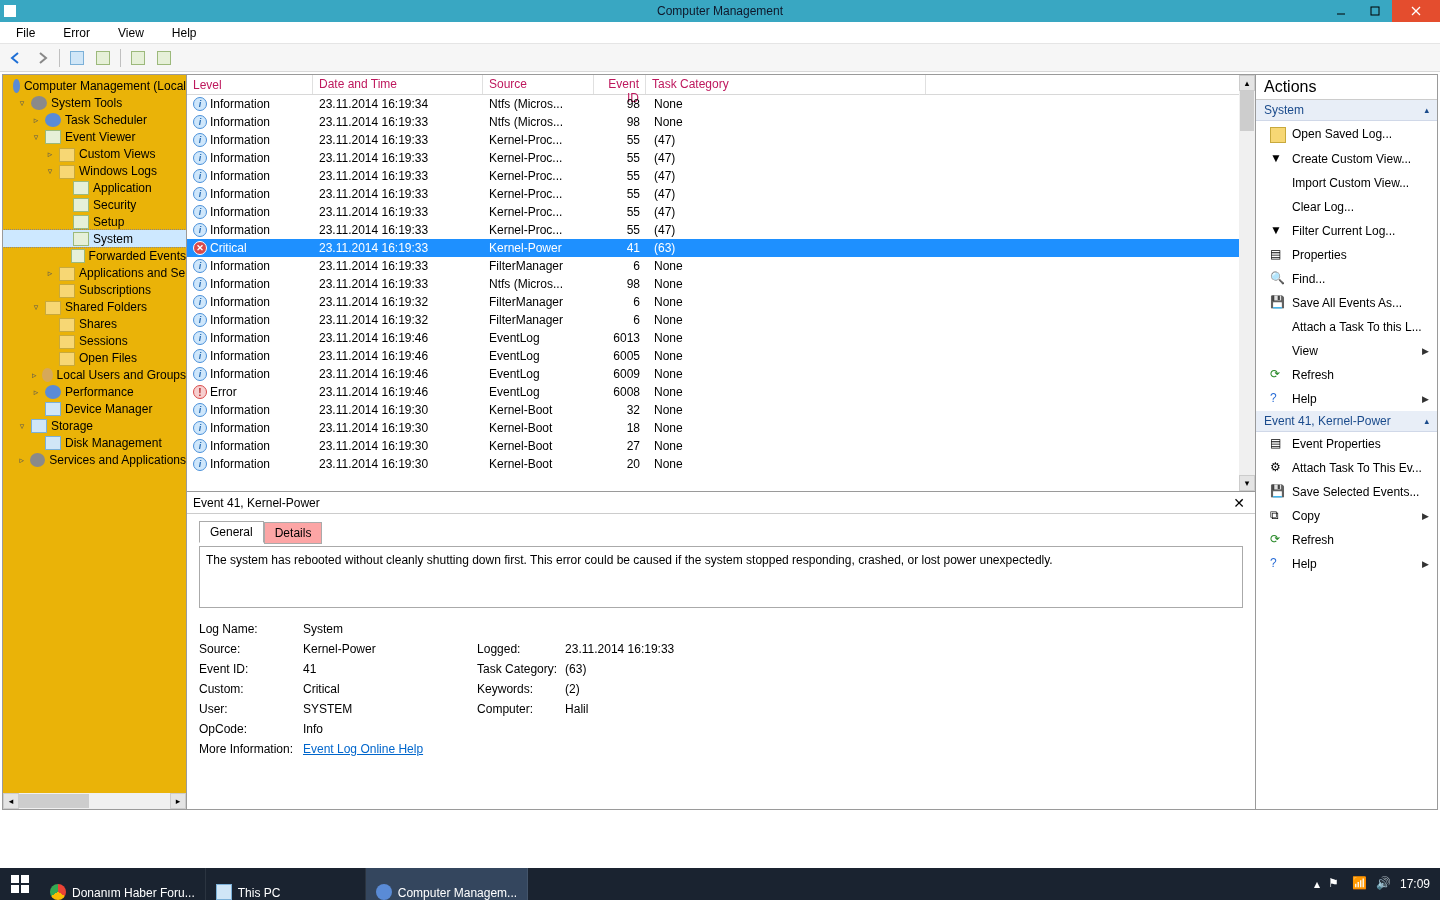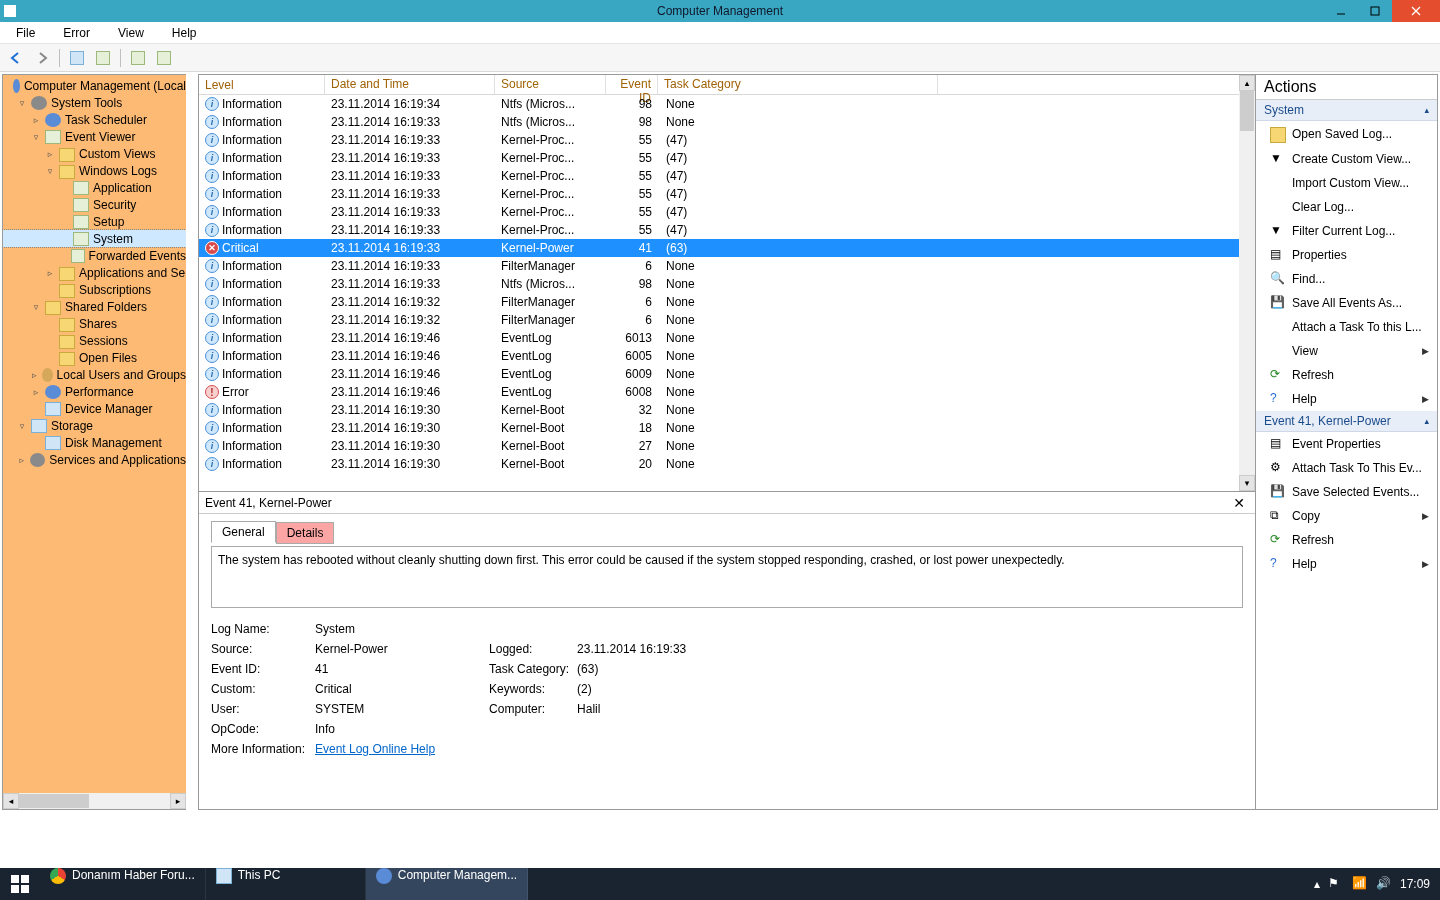--- a/index.html
+++ b/index.html
@@ -20,39 +20,39 @@
 .menubar { height: 22px; display: flex; align-items: center; padding: 0 6px; background: #fff; gap: 8px; border-bottom: 1px solid #e5e5e5; }
 .menubar .menu { padding: 2px 10px; }
 
 
 .toolbar { height: 28px; background: #f6f6f6; display: flex; align-items: center; padding: 0 4px; gap: 2px; border-bottom: 1px solid #d8d8d8; }
 .toolbar .tb { width: 24px; height: 22px; display: flex; align-items: center; justify-content: center; border: 1px solid transparent; }
 .toolbar .sep { width: 1px; height: 18px; background: #c0c0c0; margin: 0 3px; }
 
 
 .content { display: flex; height: 740px; }
-.tree-pane { width: 184px; border: 1px solid #9a9a9a; border-right: none; margin: 2px 12px 2px 2px; overflow-x: auto; overflow-y: hidden; position: relative; background: #fdba74; }
+.tree-pane { width: 184px; border: 1px solid #9a9a9a; border-right: none; margin: 2px 0 2px 2px; overflow-x: auto; overflow-y: hidden; position: relative; background: #eab308; }
 .tree { padding: 2px 0 18px 0; white-space: nowrap; }
 .tree .node { display: flex; align-items: center; height: 17px; gap: 4px; padding-left: 2px; cursor: default; }
 .tree .node.selected { background: #cde8ff; outline: 1px dotted #888; }
 .tree .tw { width: 10px; text-align: center; color: #555; font-size: 9px; }
 .tree .ic { width: 16px; height: 14px; display: inline-block; }
 .tree .lbl { color: #000; }
 .tree .i1 { padding-left: 14px; } .tree .i2 { padding-left: 28px; } .tree .i3 { padding-left: 42px; }
 .tree .i4 { padding-left: 56px; }
 .tree-scroll { position:absolute; bottom:0; left:0; right:0; height:16px; background:#f0f0f0; display:flex; align-items:center; }
 .tree-scroll .arr { width:16px; height:16px; background:#e4e4e4; border:1px solid #ccc; text-align:center; font-size:9px; line-height:14px; }
 .tree-scroll .track { flex:1; position:relative; height:16px; }
 .tree-scroll .thumb { position:absolute; left:0; width:70px; top:1px; bottom:1px; background:#cdcdcd; }
 
 .center-pane { flex: 1; display: flex; flex-direction: column; border: 1px solid #9a9a9a; margin: 2px 0; }
 .grid-wrap { flex: 1; display: flex; overflow: hidden; position: relative; }
 .grid { flex: 1; overflow: hidden; }
 .ghead { display: flex; height: 20px; background: #fff; border-bottom: 1px solid #d8d8d8; }
-.ghead .col { border-right: 1px solid #e0e0e0; padding: 2px 6px; color: #a16207; background:#fff; }
+.ghead .col { border-right: 1px solid #e0e0e0; padding: 2px 6px; color: #be185d; background:#fff; }
 .gbody { }
 .grow { display: flex; height: 18px; align-items: center; }
 .grow.selected { background: #1e90ff; color: #fff; }
 .gcell { padding: 0 6px; overflow: hidden; white-space: nowrap; text-overflow: ellipsis; }
 .c0 { width: 126px; display:flex; align-items:center; gap:3px; } .c1 { width: 170px; } .c2 { width: 111px; } .c3 { width: 52px; text-align:right; } .c4 { width: 280px; padding-left:8px; }
 .vscroll { width: 16px; background: #f0f0f0; position: relative; }
 .vscroll .arr { height: 16px; background: #e4e4e4; border: 1px solid #ccc; display:flex; align-items:center; justify-content:center; font-size:9px; }
 .vscroll .track { position: absolute; top:16px; bottom:16px; left:0; right:0; }
 .vscroll .thumb { position:absolute; top:0; height:40px; left:1px; right:1px; background:#cdcdcd; }
 .vscroll .arr.bot { position:absolute; bottom:0; left:0; right:0; }
@@ -76,21 +76,21 @@
 .actions-title { padding: 3px 8px; font-size:16px; border-bottom:1px solid #ccc; background:#fff; }
 .section-head { background: #e8eef7; padding: 3px 8px; color: #1a4b8c; font-size:12px; display:flex; align-items:center; border-bottom:1px solid #d0d8e8; }
 .section-head .caret { margin-left:auto; font-size:9px; }
 .action-item { display:flex; align-items:center; gap:6px; padding: 4px 8px 4px 14px; cursor:default; }
 .action-item .ic { width:16px; height:16px; display:inline-block; }
 .action-item .arrow { margin-left:auto; font-size:9px; color:#333; }
 
 
 .taskbar { position:absolute; bottom:0; left:0; right:0; height:32px; background:#1a2330; display:flex; align-items:stretch; color:#fff; }
 .taskbar .start { width:40px; display:flex; align-items:center; justify-content:center; }
-.taskbar .tbtn { display:flex; align-items:flex-start; gap:6px; padding:0 10px; min-width:160px; border-right:1px solid rgba(255,255,255,0.08); }
+.taskbar .tbtn { display:flex; align-items:flex-end; gap:6px; padding:0 10px; min-width:160px; border-right:1px solid rgba(255,255,255,0.08); }
 .taskbar .tbtn.active { background:#34465e; }
 .taskbar .tray { margin-left:auto; display:flex; align-items:center; gap:8px; padding:0 10px; font-size:11px; }
 .taskbar .tbtn .ic, .taskbar .tray .ic { width:16px; height:16px; }
 
 .gap { height:22px; background:#fff; }
 
 
 .ic-folder { background: #f7d774; border:1px solid #c8a93c; width:14px; height:11px; margin-top:2px; }
 .ic-log { background:#e6f0d8; border:1px solid #9cb97b; width:13px; height:13px; }
 .ic-device { background:#d0e6f7; border:1px solid #7bb0d8; width:13px; height:13px; }

